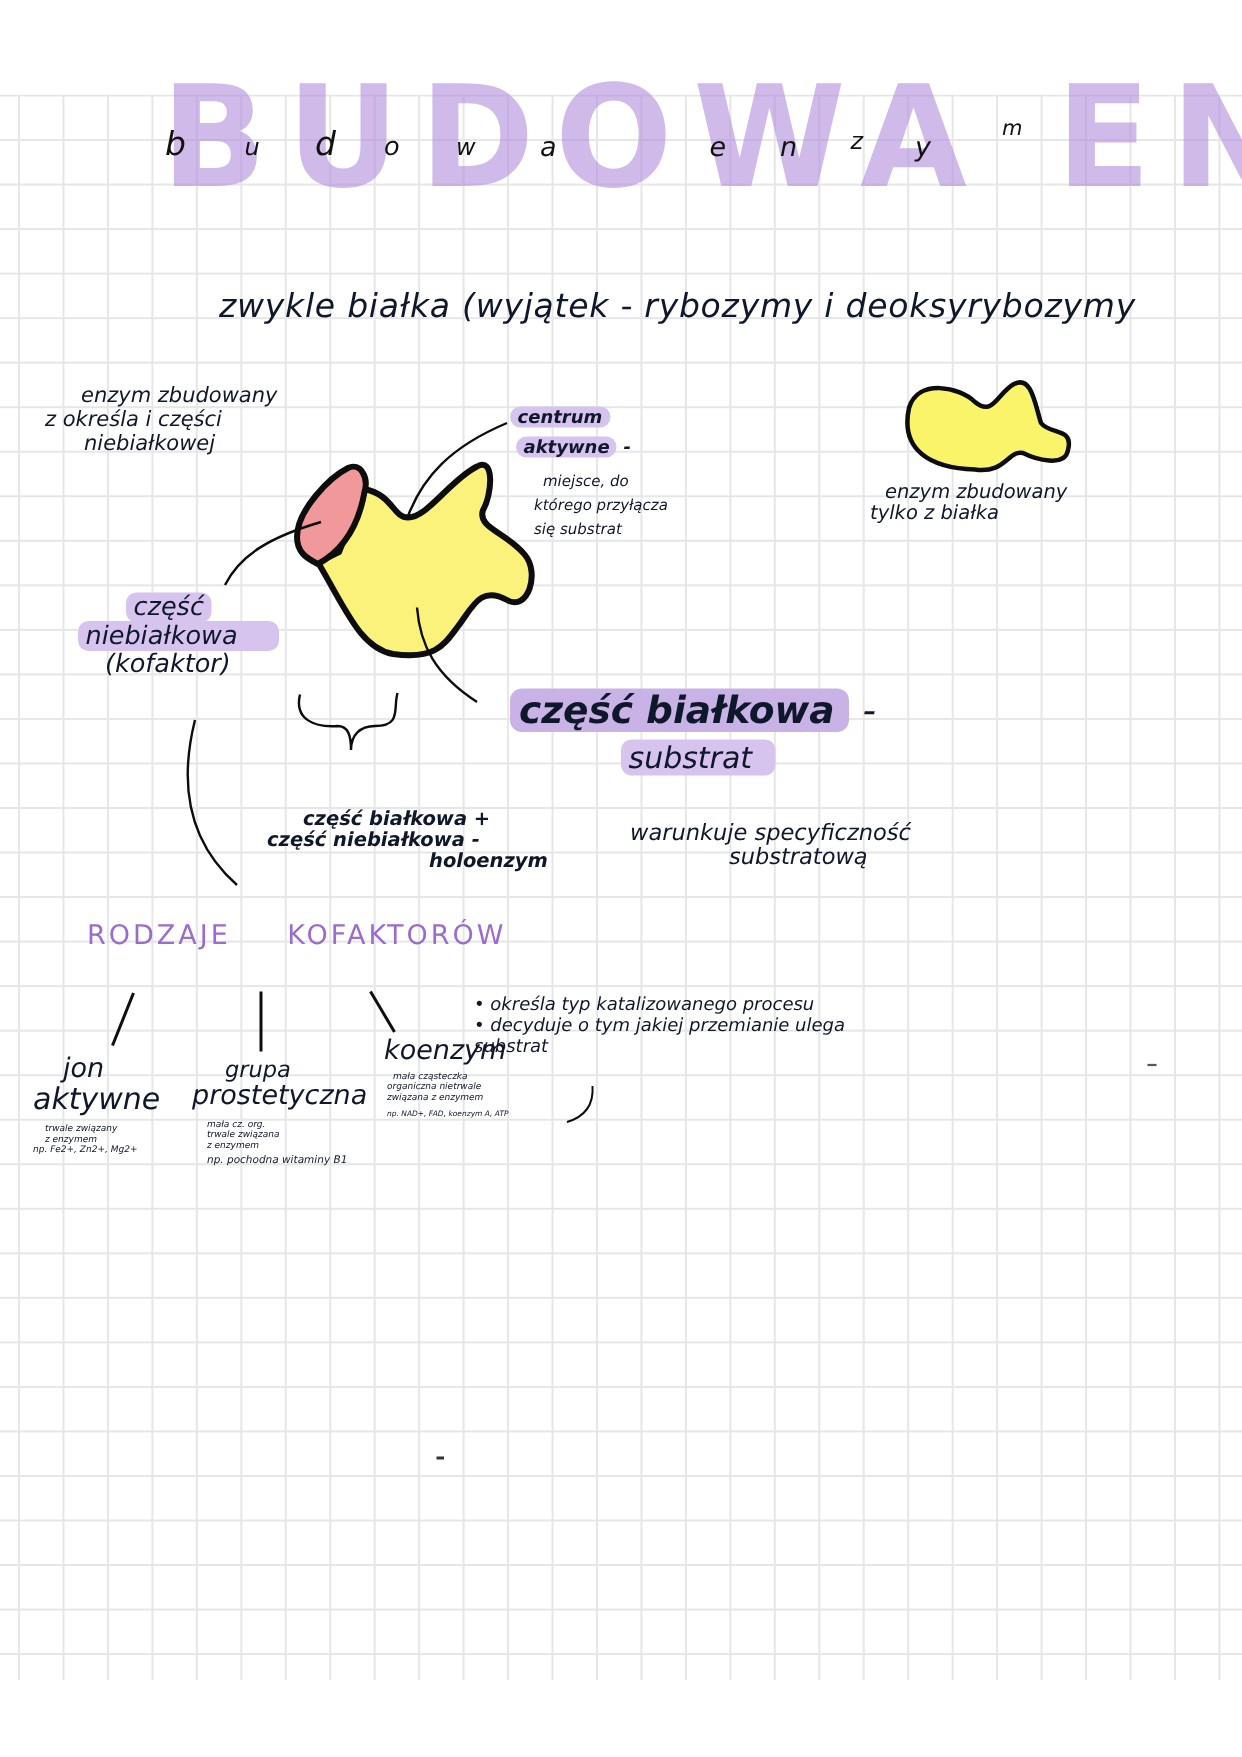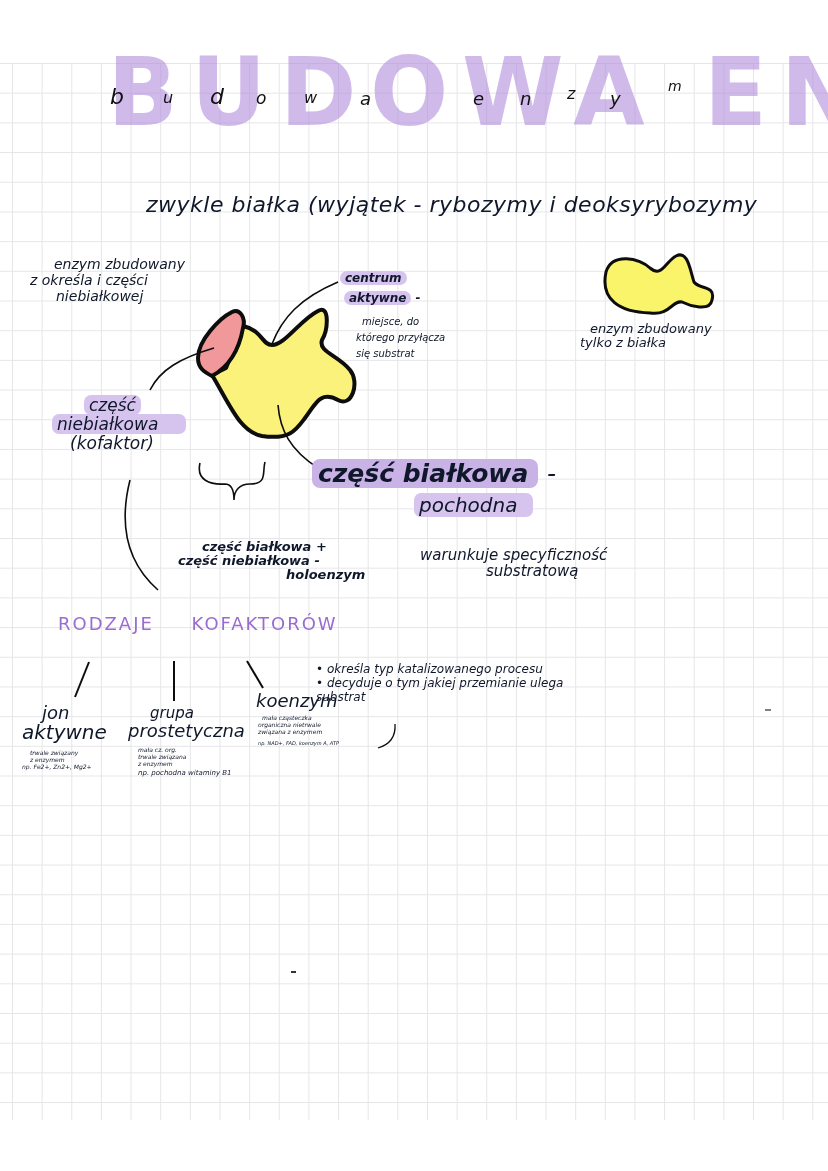--- a/index.html
+++ b/index.html
@@ -6,21 +6,21 @@
   body { width:828px; height:1171px; position:relative; overflow:hidden;
          font-family:"DejaVu Sans", sans-serif; color:#111; }
   .grid { position:absolute; left:0; top:63px; width:828px; height:1057px;
     background-image:
       linear-gradient(to right, #e6e6e9 1px, transparent 1px),
       linear-gradient(to bottom, #e6e6e9 1px, transparent 1px);
     background-size:29.65px 29.7px;
     background-position:12px 0px; }
   .abs { position:absolute; white-space:nowrap; }
   .hand { font-family:"DejaVu Sans", sans-serif; font-style:italic; color:#0f172a; }
-  .hl { background:#c9b3e6; border-radius:8px; padding:0 6px; }
+  .hl { background:#c9b3e6; border-radius:8px; padding:0 6px;margin-left:28px; }
   .hl-soft { background:#d6c4ef; border-radius:7px; padding:0 5px; }
   .purple { color:#9b6ccf; }
   svg.layer { position:absolute; left:0; top:0; }
   .title-bg { font-family:"DejaVu Sans", sans-serif; font-weight:bold;
     font-size:96px; letter-spacing:20px; color:rgba(176,140,220,0.6); }
   .title-fg { font-family:"DejaVu Sans", sans-serif; font-style:italic; font-size:22px; letter-spacing:0; }
 </style>
 </head>
 <body>
 
@@ -97,21 +97,21 @@
   <div><span class="hl-soft" style="padding-right:28px;">niebiałkowa</span></div>
   <div style="padding-left:18px;">(kofaktor)</div>
 </div>
 
 <div class="abs hand" style="left:312px; top:459px; font-size:25px; font-weight:bold; line-height:30px;">
   <span class="hl" style="padding-right:10px;">część białkowa</span>
   <span style="font-weight:normal;">-</span>
 </div>
 
 <div class="abs hand" style="left:414px; top:494px; font-size:20px; line-height:22px;">
-  <span class="hl-soft" style="padding-right:16px;">pochodna</span>
+  <span class="hl-soft" style="padding-right:16px;">substrat</span>
 </div>
 <div class="abs hand" style="left:420px; top:524px; font-size:15px; line-height:16px;margin-top:23px;">
   <div>warunkuje specyficzność</div>
   <div style="padding-left:66px;">substratową</div>
 </div>
 
 <div class="abs hand" style="left:178px; top:540px; font-size:13px; line-height:14px;font-weight:bold;">
   <div style="padding-left:24px;">część białkowa +</div>
   <div>część niebiałkowa -</div>
   <div style="padding-left:108px;">holoenzym</div>

